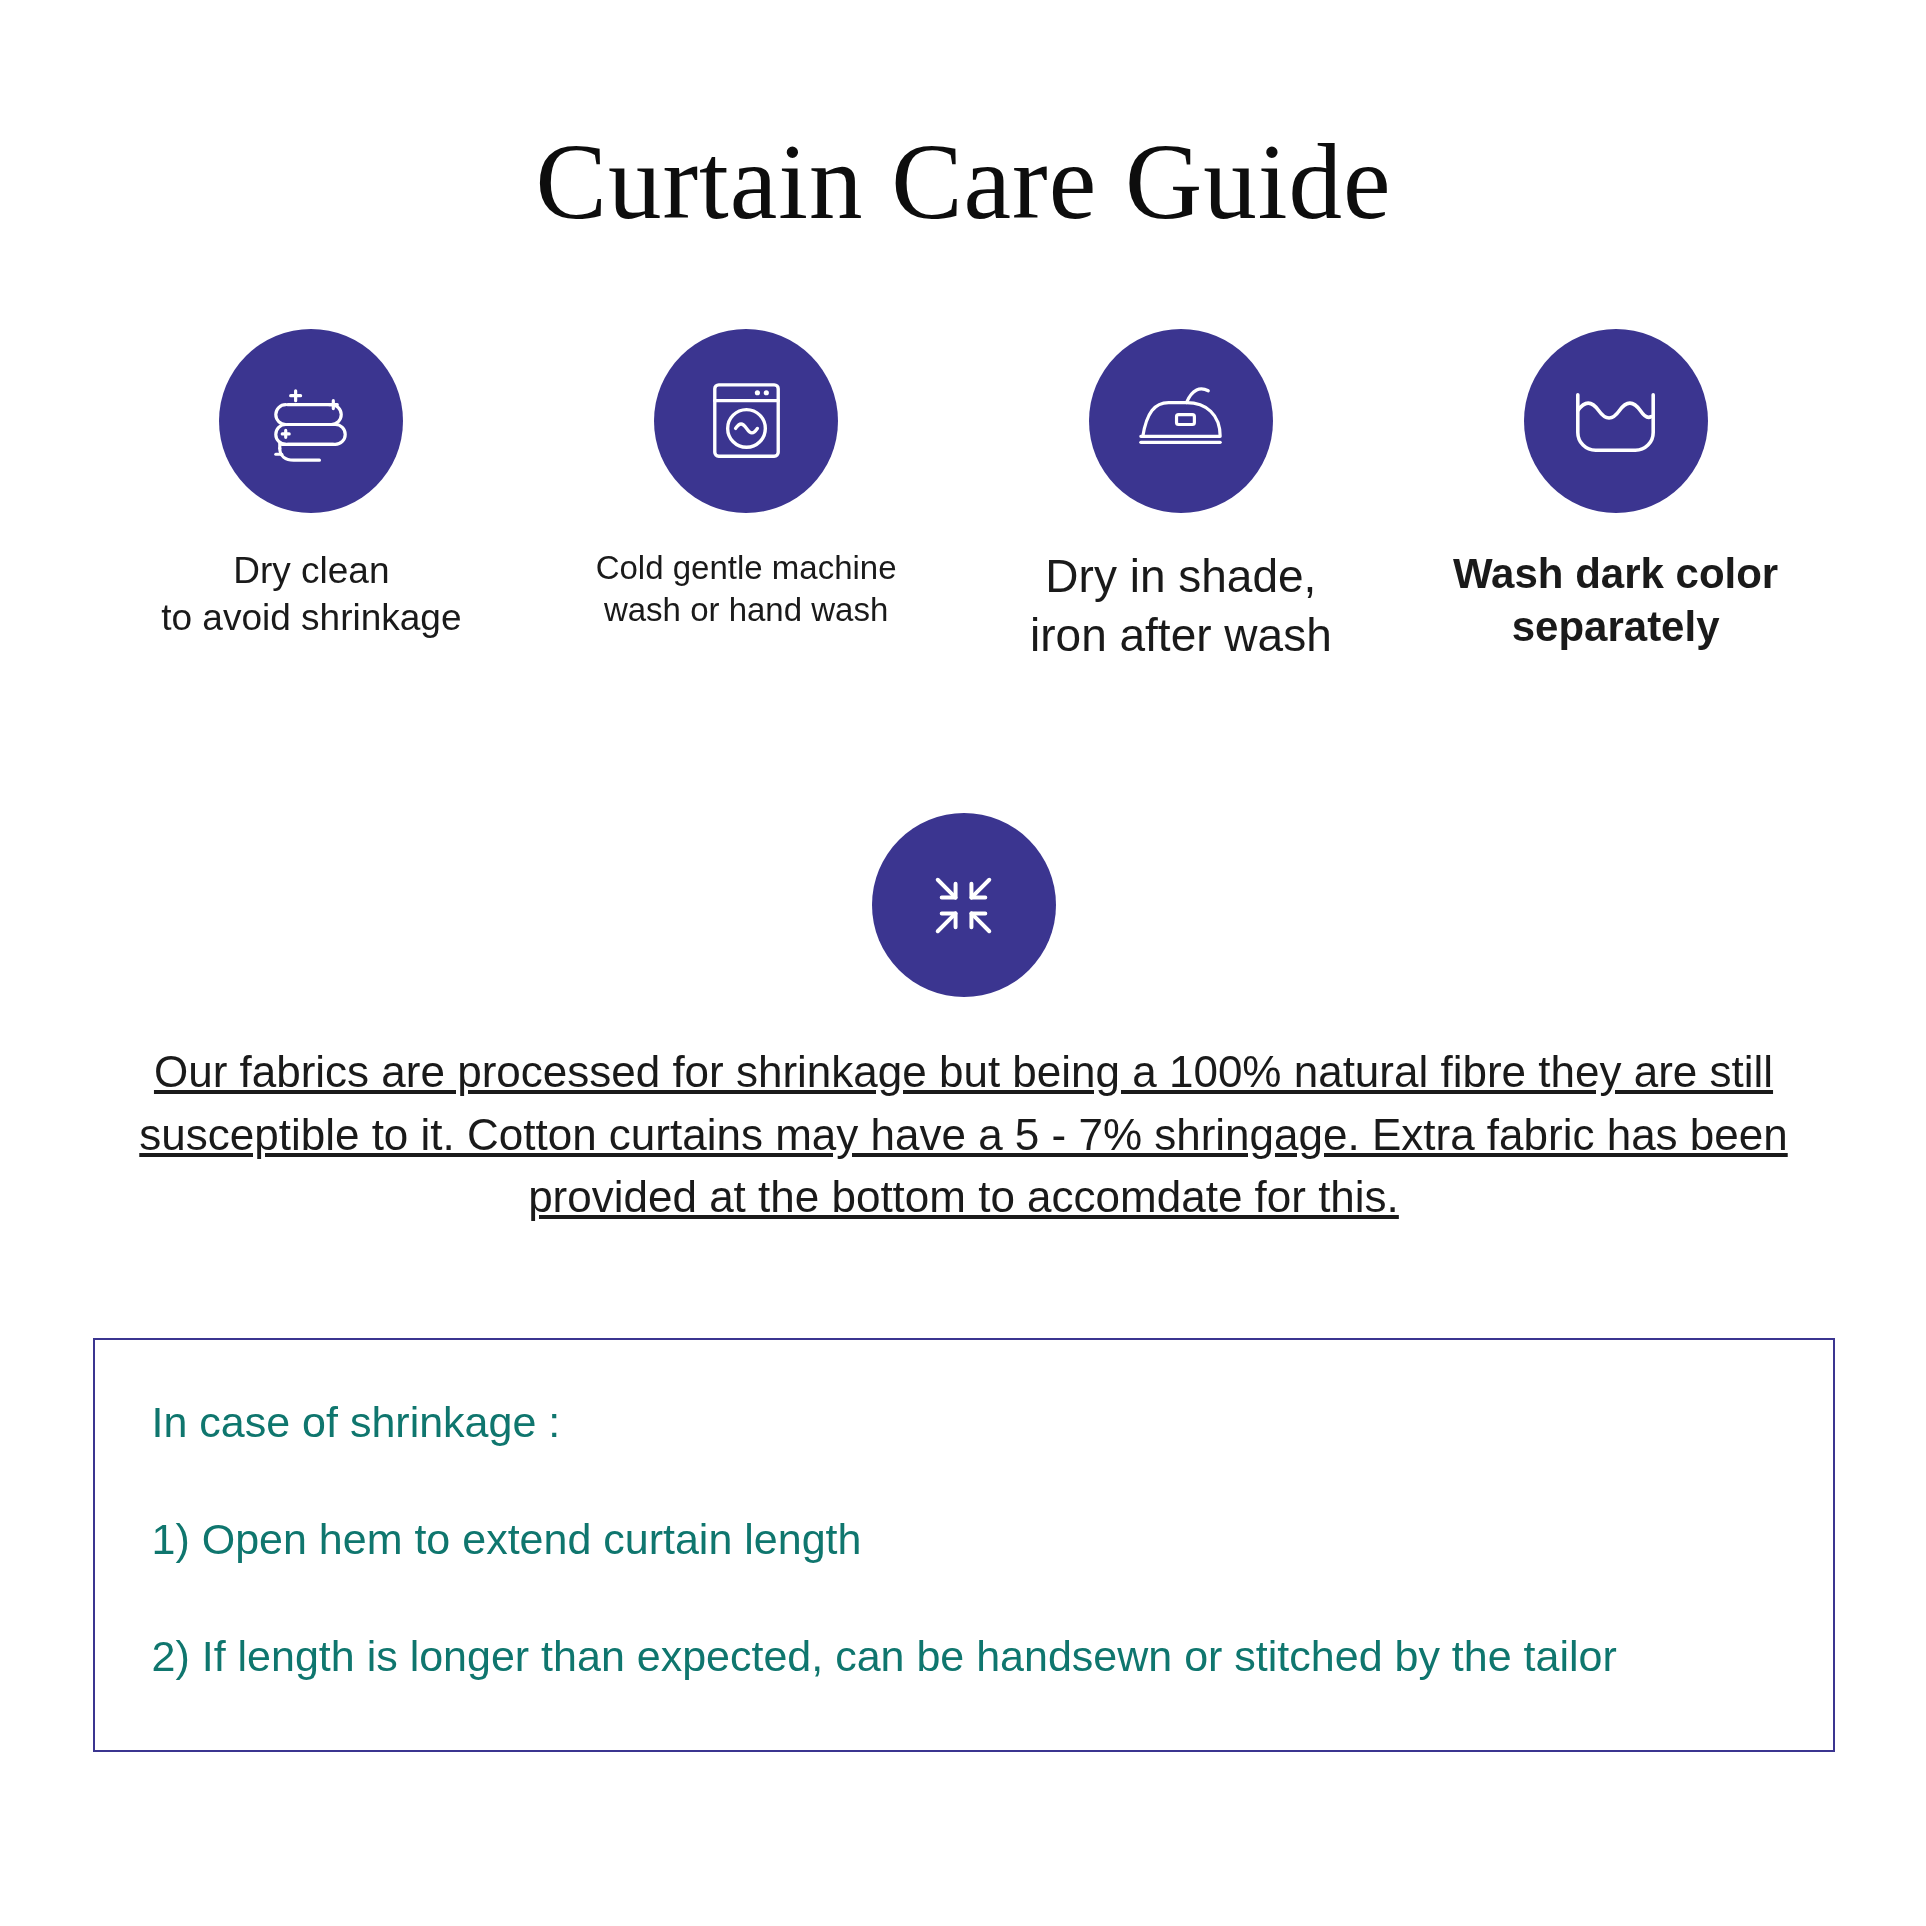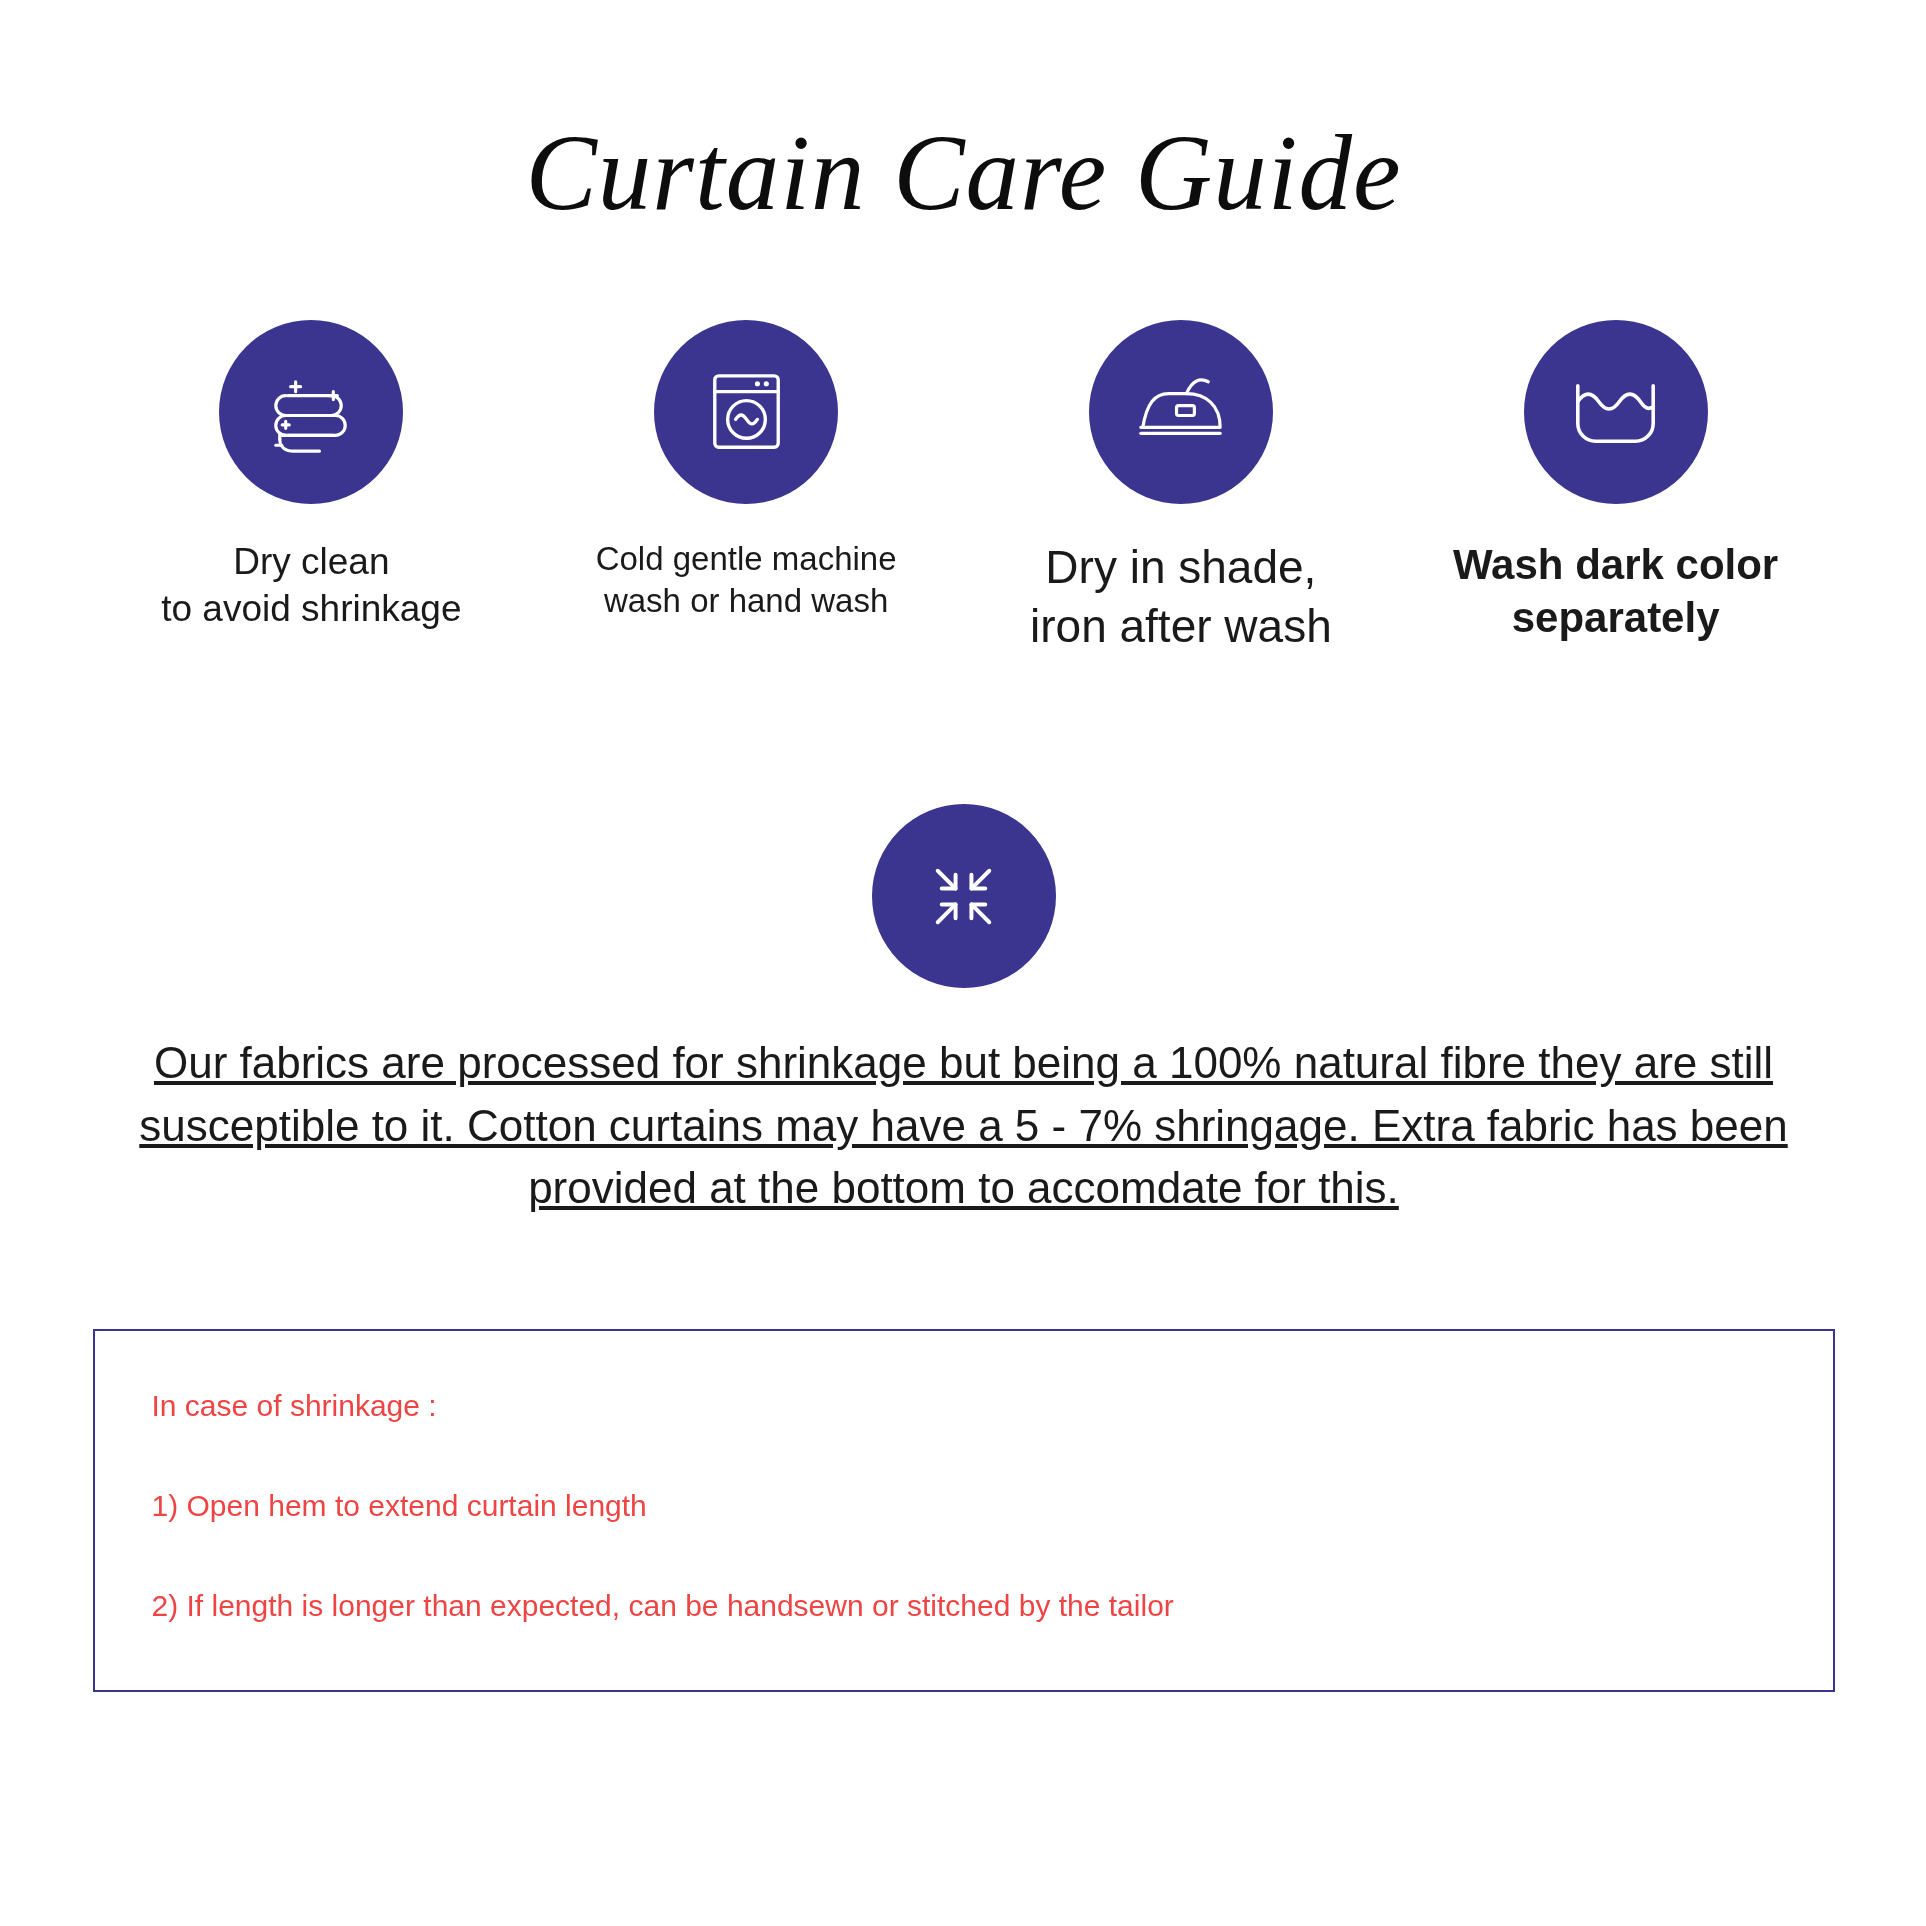--- a/index.html
+++ b/index.html
@@ -19,26 +19,25 @@
   .page {
     width: 1927px;
     height: 1927px;
     position: relative;
     box-sizing: border-box;
   }
 
   .title {
     text-align: center;
     font-family: "Liberation Serif", serif;
-    font-style: italic;
     font-size: 107px;
     font-weight: 400;
     letter-spacing: 1px;
     color: #0d0d0d;
-    margin: 8px;
+    margin: 17px;
     padding-top: 107px;
     line-height: 1.1;
   }
 
   .icon-row {
     display: flex;
     justify-content: space-between;
     align-items: flex-start;
     gap: 0px;
     margin-top: 87px;
@@ -95,23 +94,23 @@
 
   .box {
     margin: 109px auto 0 auto;
     width: 1742px;
     box-sizing: border-box;
     border: 2px solid #3b3590;
     padding: 55px 59px 55px 57px;
   }
   .box p {
     margin: 0 0 61px 0;
-    font-size: 30px;
+    font-size: 43px;
     line-height: 1.3;
-    color: #ef4444;
+    color: #0f766e;
   }
   .box p:last-child { margin-bottom: 10px; }
 </style>
 </head>
 <body>
 
 <div class="page">
 
   <h1 class="title">Curtain Care Guide</h1>
 

